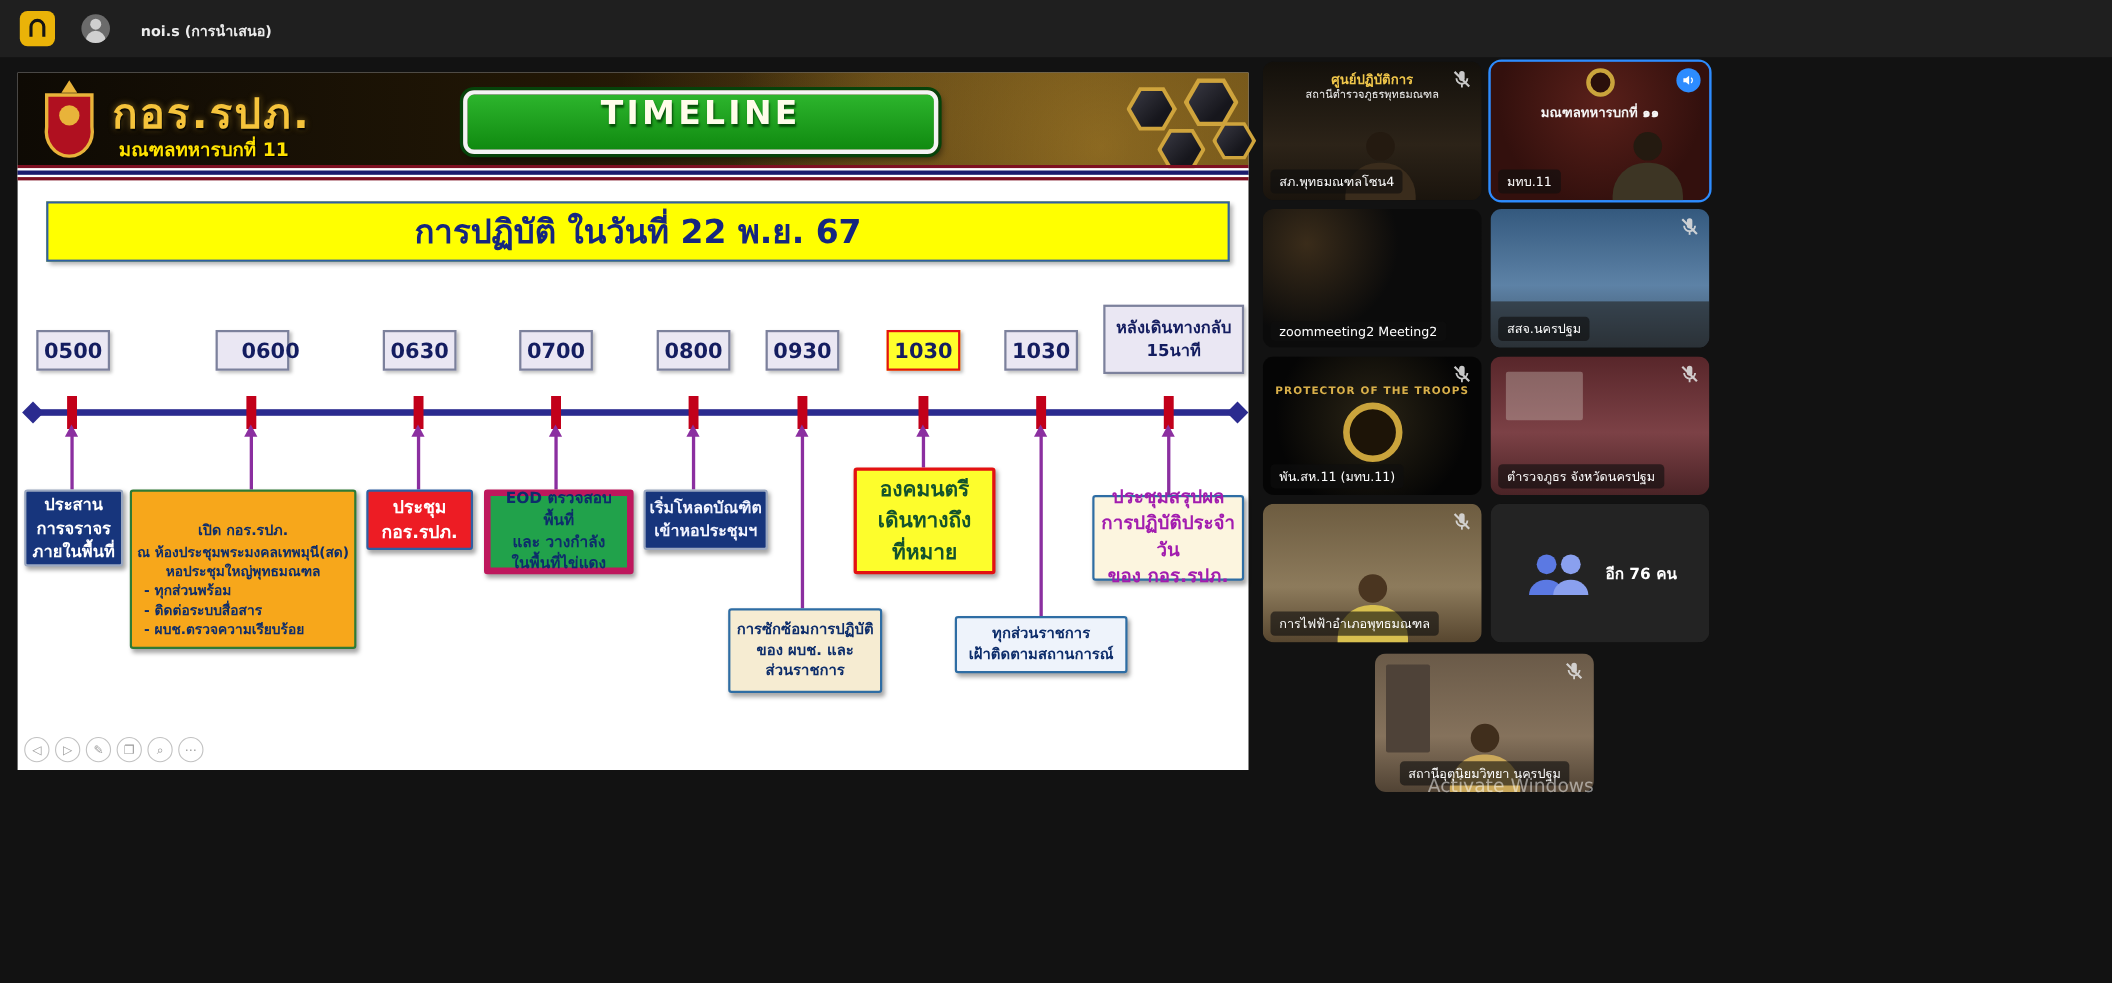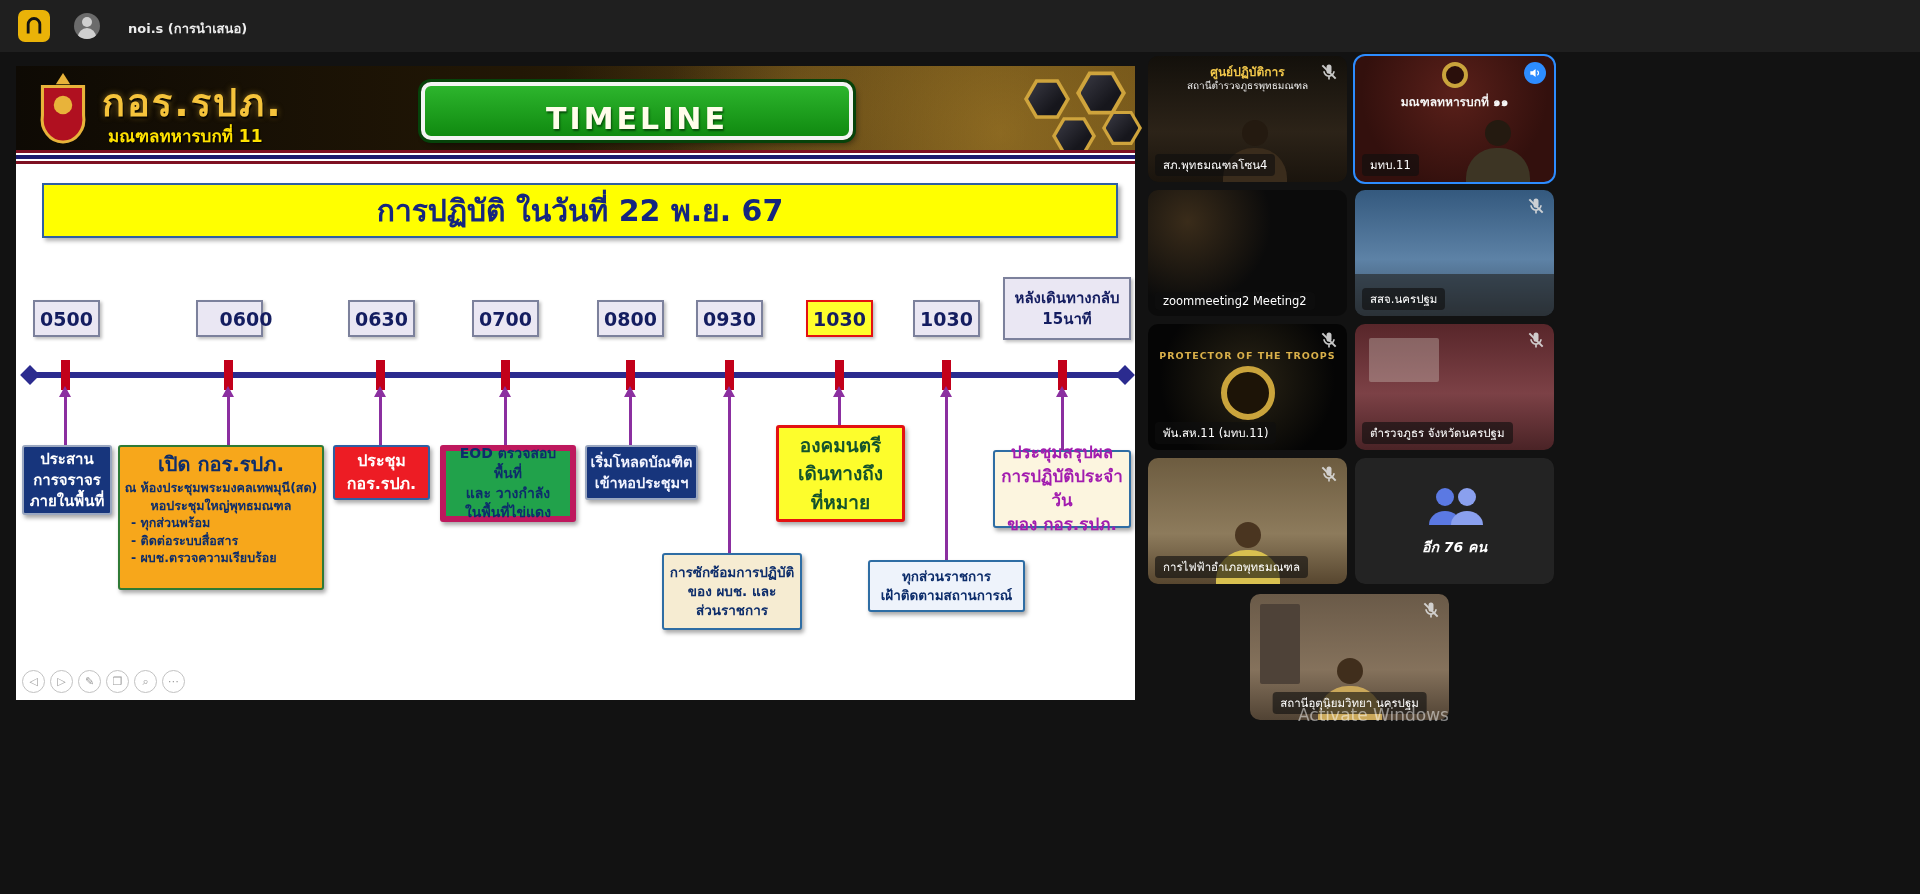--- a/index.html
+++ b/index.html
@@ -29,21 +29,21 @@
       radial-gradient(circle at 88% 80%, rgba(235,180,60,0.40), transparent 34%),
       radial-gradient(circle at 70% 20%, rgba(235,180,60,0.18), transparent 30%),
       linear-gradient(90deg,#0e0a04 0%,#221705 45%,#39280b 75%,#584012 100%);
   }
   .org-title { position:absolute; left:86px; top:6px; font-size:38px; font-weight:bold; color:#f5c33b;
                text-shadow:1px 2px 2px #000, 0 0 6px rgba(245,195,59,.5); letter-spacing:2px; }
   .org-sub { position:absolute; left:92px; top:56px; font-size:17px; font-weight:bold; color:#ffe200; text-shadow:1px 1px 1px #000; }
   .timeline-banner { position:absolute; left:405px; top:16px; width:432px; height:58px; border-radius:10px;
       background:linear-gradient(180deg,#2db52d,#108a10); border:4px solid #f4f4f4;
       box-shadow:0 0 0 3px #06430a, 3px 4px 6px rgba(0,0,0,.45);
-      display:flex; align-items:flex-end; justify-content:center; }
+      display:flex; align-items:flex-start; justify-content:center; }
   .timeline-banner span { font-size:30px; font-weight:bold; color:#fffdea; letter-spacing:3px; text-shadow:1px 2px 2px #054d08; }
   .hex { position:absolute; }
   .hex .outer { width:100%; height:100%; clip-path:polygon(25% 3%,75% 3%,100% 50%,75% 97%,25% 97%,0 50%); background:#cfa43c;
                 display:flex; align-items:center; justify-content:center; }
   .hex .inner { width:82%; height:82%; clip-path:polygon(25% 3%,75% 3%,100% 50%,75% 97%,25% 97%,0 50%);
                 background:linear-gradient(135deg,#3a3a44,#16161c 70%); }
   .stripes { position:absolute; left:0; top:84px; width:1119px; height:14px; }
   .stripes .s1 { height:3px; background:#7e1022; }
   .stripes .s2 { height:2px; background:#ffffff; }
   .stripes .s3 { height:4px; background:#1c1c6e; }
@@ -65,21 +65,21 @@
   .tick { position:absolute; top:294px; width:9px; height:30px; background:#c2001a; }
   .arrow { position:absolute; width:3px; background:#8b2fa0; }
   .arrow::before { content:""; position:absolute; top:-10px; left:-5px; border-left:6.5px solid transparent;
       border-right:6.5px solid transparent; border-bottom:11px solid #8b2fa0; }
 
   .evt { position:absolute; border-radius:3px; display:flex; flex-direction:column; align-items:center;
       justify-content:center; text-align:center; font-weight:bold; line-height:1.4;
       box-shadow:2px 3px 4px rgba(0,0,0,.35); }
   .evt-navy   { background:#17357c; color:#ffffff; border:2px solid #9aa7c0; font-size:15px; }
   .evt-orange { background:#f7a71b; color:#0d2d6b; border:2px solid #2f7a35; font-size:12.5px; justify-content:flex-start; padding:3px 3px; }
-  .evt-orange .evt-title { font-size:20px; margin-bottom:1px; }
+  .evt-orange .evt-title { font-size:13px; margin-bottom:1px;margin-top:24px; }
   .evt-orange .bullets { align-self:flex-start; text-align:left; padding-left:8px; }
   .evt-red    { background:#ed1c24; color:#ffffff; border:2px solid #2e5fa3; font-size:16px; }
   .evt-green  { background:#21a24b; color:#0d2d6b; border:6px solid #be185d; font-size:14px; }
   .evt-navy2  { background:#17357c; color:#f2f4ff; border:2px solid #9aa7c0; font-size:14.5px; }
   .evt-tan    { background:#f6ecd2; color:#0d2d6b; border:2px solid #2e6da4; font-size:13.5px; }
   .evt-yellow { background:#fdfd2c; color:#14532d; border:3px solid #e31111; font-size:19px; line-height:1.5; }
   .evt-light  { background:#eef3fb; color:#0d2d6b; border:2px solid #2e6da4; font-size:13.5px; }
   .evt-cream  { background:#fcf5df; color:#a21caf; border:2px solid #2e6da4; font-size:17px; }
 
   .ctls { position:absolute; left:6px; top:604px; display:flex; gap:5px; }
@@ -109,21 +109,21 @@
   .spk { position:absolute; top:6px; right:8px; width:22px; height:22px; border-radius:50%; background:#2d8cff;
          display:flex; align-items:center; justify-content:center; }
   .ov1 { position:absolute; top:6px; left:0; right:0; text-align:center; font-size:12px; font-weight:bold; color:#f2c84b; }
   .ov2 { position:absolute; top:22px; left:0; right:0; text-align:center; font-size:10px; color:#eeeeee; }
   .ovc { position:absolute; top:8px; left:0; right:0; text-align:center; font-size:12px; font-weight:bold; color:#f5f5f5; }
   .ovp { position:absolute; top:26px; left:0; right:0; text-align:center; font-size:9.5px; font-weight:bold; color:#d9b04a; letter-spacing:1px; }
   .ring { position:absolute; left:50%; top:42px; transform:translateX(-50%); width:54px; height:54px; border-radius:50%;
           border:6px solid #caa43c; background:#1d1407; }
   .ring-sm { position:absolute; left:50%; top:6px; transform:translateX(-50%); width:26px; height:26px; border-radius:50%;
           border:4px solid #caa43c; background:#2a0f0b; }
-  .overflow-wrap { position:absolute; inset:0; display:flex; flex-direction:column; align-items:center; justify-content:center; gap:11px;font-style:italic; }
+  .overflow-wrap { position:absolute; inset:0; display:flex; flex-direction:row; align-items:center; justify-content:center; gap:11px; }
   .overflow-count { font-size:14px; font-weight:bold; color:#ffffff; }
 
   .watermark { position:absolute; left:1298px; top:705px; font-size:17px; color:rgba(255,255,255,.5); z-index:30; }
 </style>
 </head>
 <body>
 
 <div class="topbar">
   <div class="app-logo">
     <svg width="20" height="20" viewBox="0 0 24 24">

